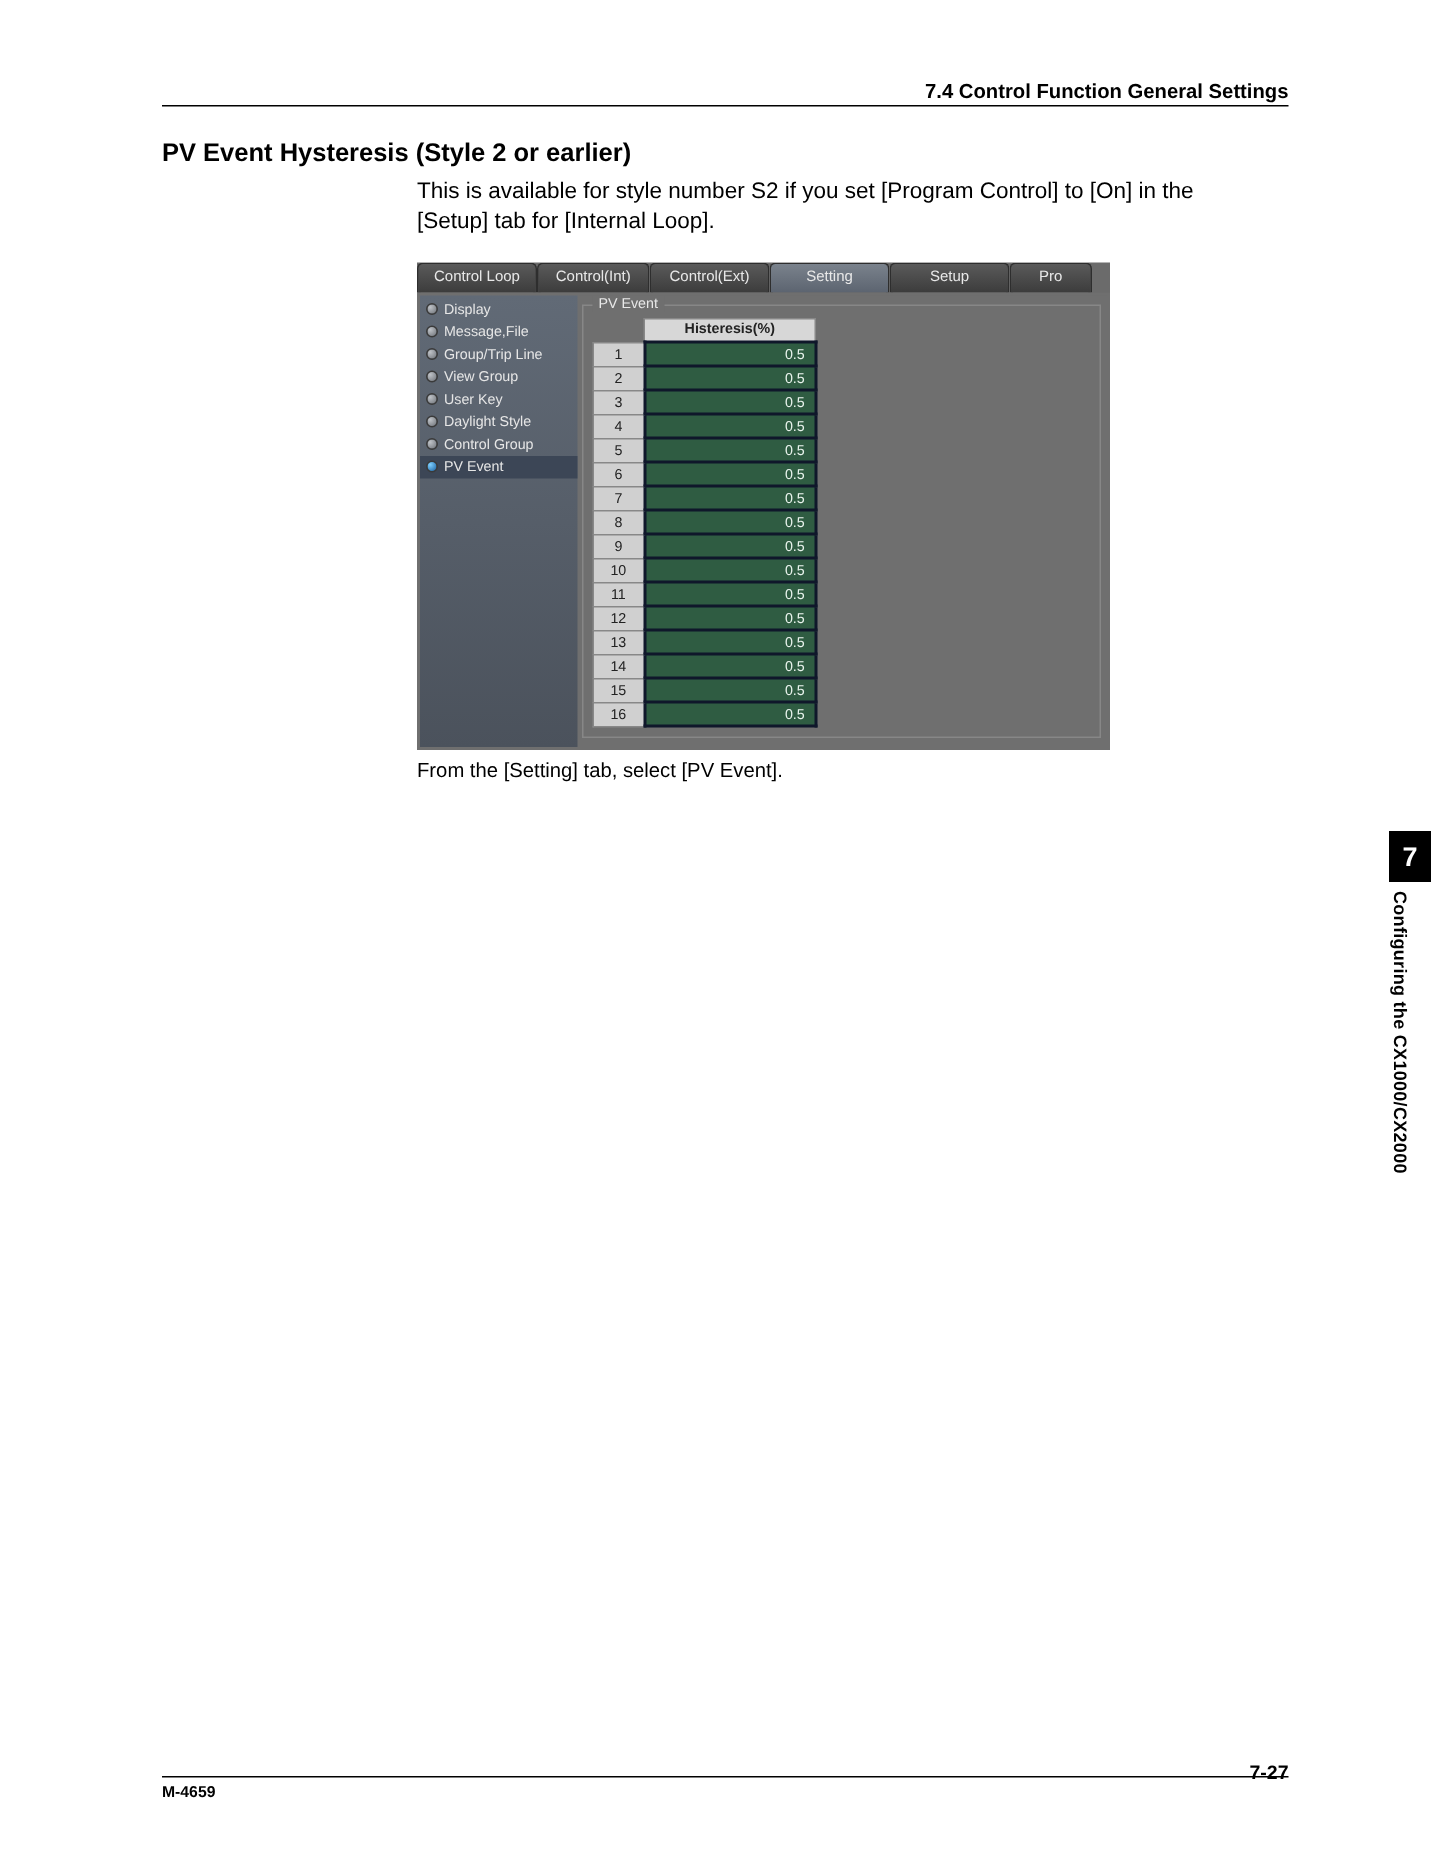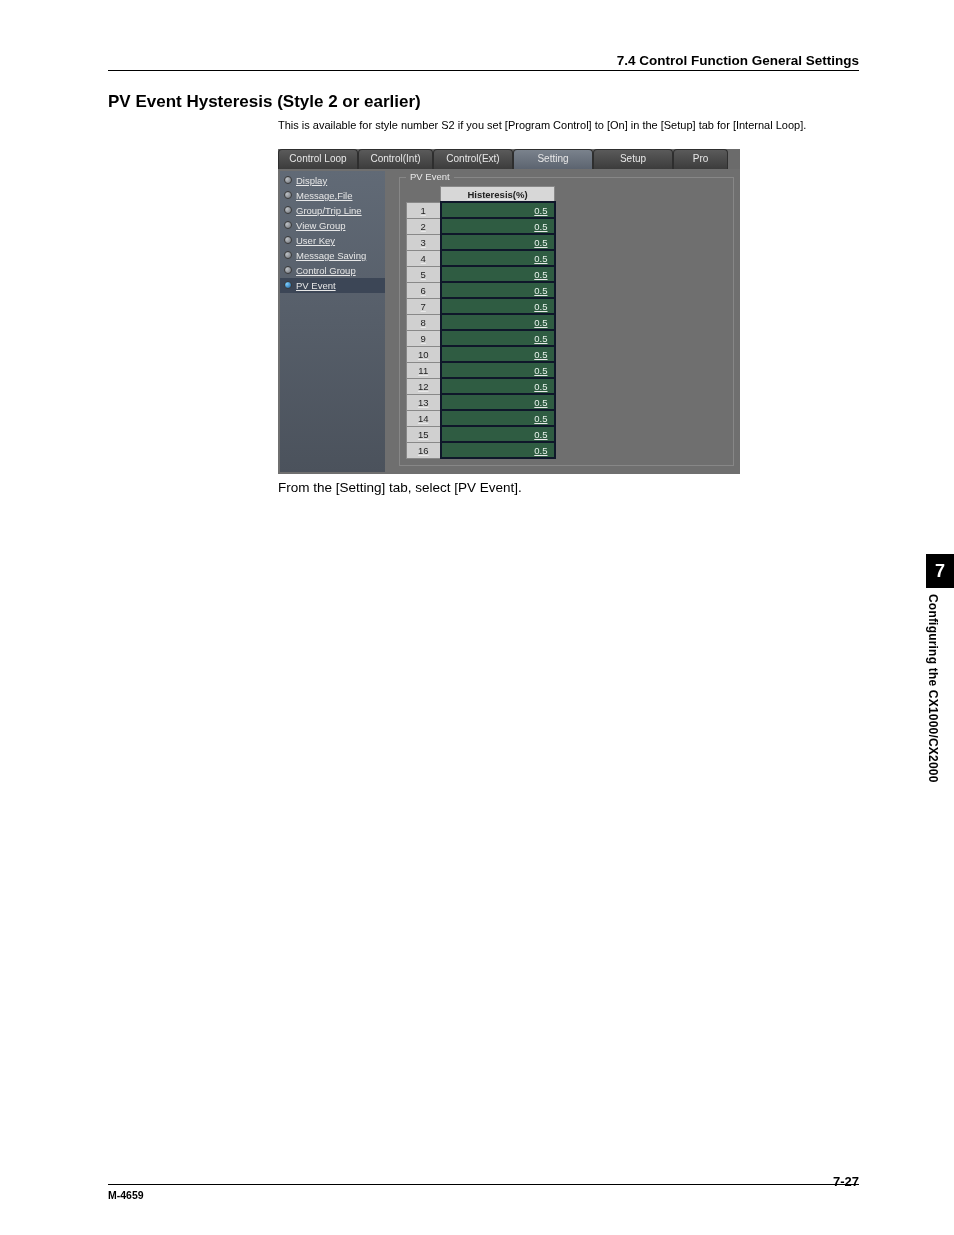--- a/index.html
+++ b/index.html
@@ -1,32 +1,32 @@
 <!DOCTYPE html>
 <html><head>
 <meta charset="utf-8">
 <style>
   * { box-sizing: border-box; margin: 0; padding: 0; }
   html, body { width: 954px; height: 1235px; background: #fff; font-family: Arial, Helvetica, sans-serif; color: #000; position: relative; }
   .page { position: relative; width: 954px; height: 1235px; padding: 56px 95px 40px 108px; }
   .hdr-line { position: absolute; left: 108px; right: 95px; top: 70px; border-top: 1.5px solid #000; }
   .section-hdr { position: absolute; right: 95px; top: 53px; font-weight: bold; font-size: 13.5px; margin-left: 27px; }
   .title { margin-top: 36px; font-size: 17px; font-weight: bold; }
-  .para { margin-left: 170px; margin-top: 6px; font-size: 11px; line-height: 1.35; width: 560px; }
+  .para { margin-left: 170px; margin-top: 6px; font-size: 15px; line-height: 1.35; width: 560px; }
   .figwrap { margin-left: 170px; margin-top: 16px; width: 462px; }
   .app { width: 462px; background: #6b6b6b; font-size: 10px; color: #e8e8e8; }
   .tabs { display: flex; height: 20px; }
   .tab { flex: 0 0 auto; height: 20px; line-height: 20px; text-align: center; position: relative; }
   .tab .lbl { position: relative; z-index: 2; }
   .tab::before { content: ""; position: absolute; left: 0; right: 0; top: 0; bottom: 0;
     background: linear-gradient(#5a5a5a,#3c3c3c); border-top-left-radius: 4px; border-top-right-radius: 4px;
     border: 1px solid #2e2e2e; border-bottom: none; }
   .tab.active::before { background: linear-gradient(#7a828c,#5c6470); }
   .t0{width:80px} .t1{width:75px} .t2{width:80px} .t3{width:80px} .t4{width:80px} .t5{width:55px}
-  .body { display: flex; background: #6f6f6f; padding: 2px; gap: 12px; min-height: 290px; text-decoration: underline; }
+  .body { display: flex; background: #6f6f6f; padding: 2px; gap: 1px; min-height: 290px; }
   .side { width: 105px; background: linear-gradient(#616a76,#4b525c); padding: 2px 0; }
   .sitem { display: flex; align-items: center; gap: 4px; padding: 2px 4px; font-size: 9.5px; color: #e6e6e6; }
   .sitem.sel { background: #3c4656; }
   .bullet { width: 8px; height: 8px; border-radius: 50%; background: radial-gradient(circle at 30% 30%, #bfc3c8, #6e7278); border: 1px solid #3a3a3a; flex: 0 0 auto; }
   .bullet.sel { background: radial-gradient(circle at 30% 30%, #7fd0ff, #1a5f9e); }
   .main { flex: 1; background: #6f6f6f; position: relative; }
   .group { position: relative; margin: 6px 4px 6px 2px; padding: 8px 6px 6px 6px; border: 1px solid #878787; }
   .group-label { position: absolute; left: 6px; top: -7px; background: #6f6f6f; padding: 0 4px; font-size: 9.5px; color: #e8e8e8; }
   table.grid { border-collapse: collapse; }
   table.grid th, table.grid td { font-size: 9.5px; height: 16px; }
@@ -79,21 +79,21 @@
           <div class="sitem">
               <span class="bullet"></span>
               <span>View Group</span>
             </div>
           <div class="sitem">
               <span class="bullet"></span>
               <span>User Key</span>
             </div>
           <div class="sitem">
               <span class="bullet"></span>
-              <span>Message Saving</span>
+              <span>Daylight Style</span>
             </div>
           <div class="sitem">
               <span class="bullet"></span>
               <span>Control Group</span>
             </div>
           <div class="sitem sel">
               <span class="bullet sel"></span>
               <span>PV Event</span>
             </div>
         </div>

